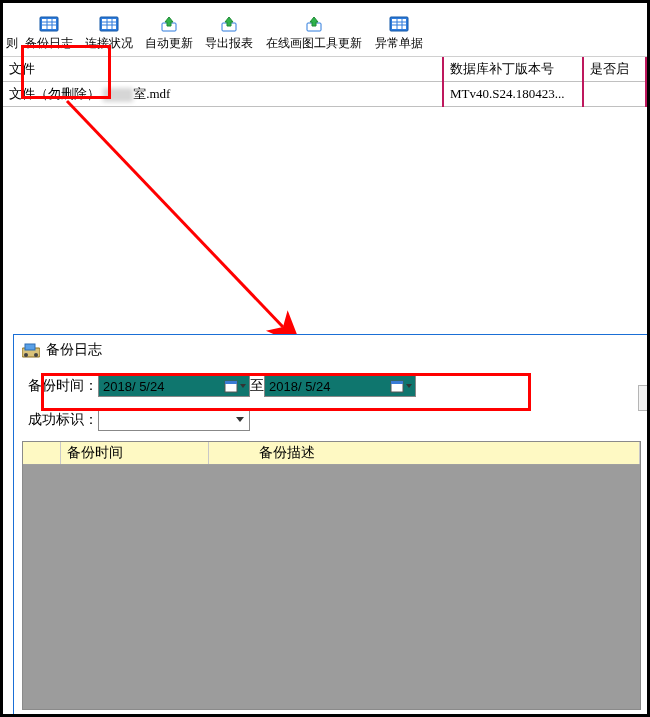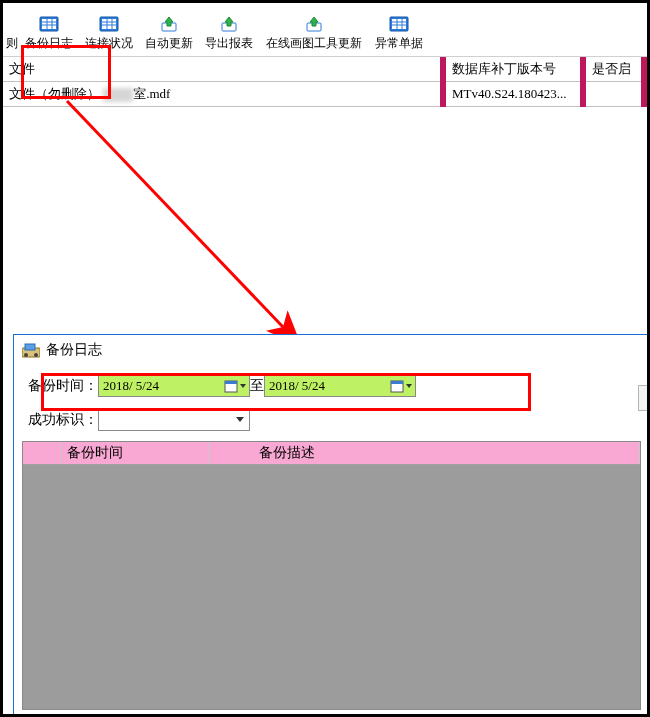--- a/index.html
+++ b/index.html
@@ -43,21 +43,21 @@
     display: flex; align-items: center; justify-content: center;
     margin-bottom: 2px;
   }
 
   
   .header-table {
     width: 100%;
     border-collapse: collapse;
   }
   .header-table th, .header-table td {
-    border-right: 6px solid #be185d;
+    border-right: 2px solid #be185d;
     border-bottom: 1px solid #c0c0c0;
     padding: 3px 6px;
     font-weight: normal;
     font-size: 13px;
     text-align: left;
     white-space: nowrap;
     background: #fff;
     height: 22px;
   }
   .header-table td.file-cell { font-family: Liberation Serif, serif; }
@@ -114,22 +114,22 @@
     height: 34px;
     font-size: 14px;
   }
   .filter-label { min-width: 76px; text-align: right; }
   .date-picker {
     display: inline-flex;
     align-items: center;
     justify-content: space-between;
     width: 152px; height: 22px;
     border: 1px solid #888;
-    background: #bef264;
-    font-family: Liberation Serif, serif;
+    background: #0f766e;
+    font-family: Liberation Sans, sans-serif;
     font-size: 13px;
     padding: 0 2px 0 4px;
   }
   .dp-btn {
     display: inline-flex; align-items: center;
     gap: 1px;
   }
   .combo {
     width: 152px; height: 22px;
     border: 1px solid #888;
@@ -158,21 +158,21 @@
     border: 3px solid #ff0000;
     pointer-events: none;
   }
 
   .grid-wrapper {
     margin: 4px 8px 0 8px;
     border: 1px solid #8a8a8a;
   }
   .grid-header {
     display: flex;
-    background: #f9a8d4;
+    background: #fef9c3;
     border-bottom: 1px solid #a0a0a0;
     font-size: 14px;
     justify-content: flex-end;
   }
   .grid-header .gh {
     padding: 3px 6px;
     border-right: 1px solid #c8c8c8;
     height: 22px;
     display: flex; align-items: center;
   }

